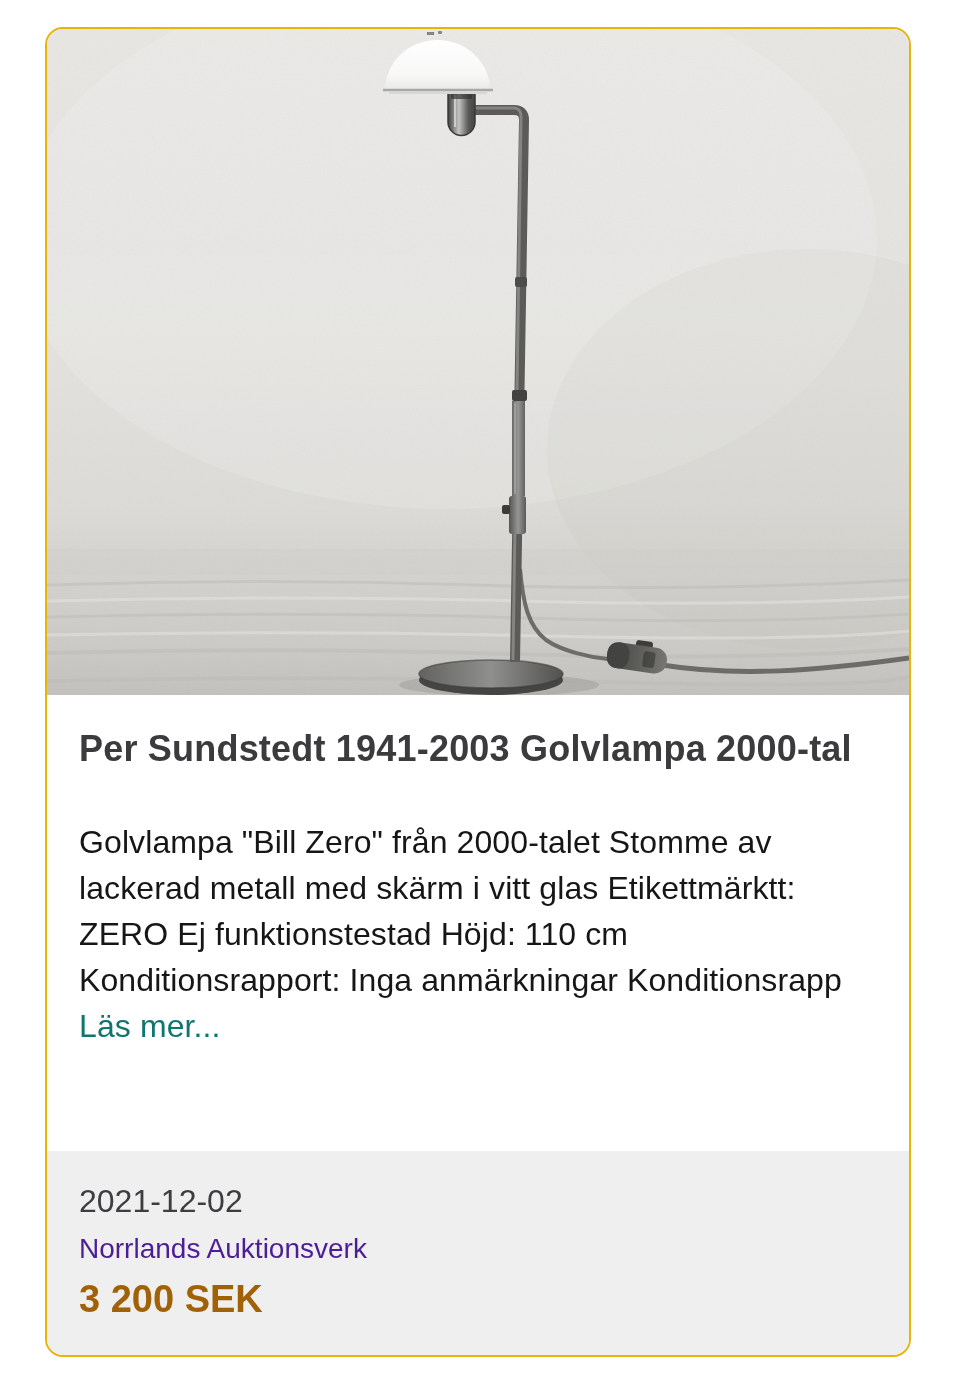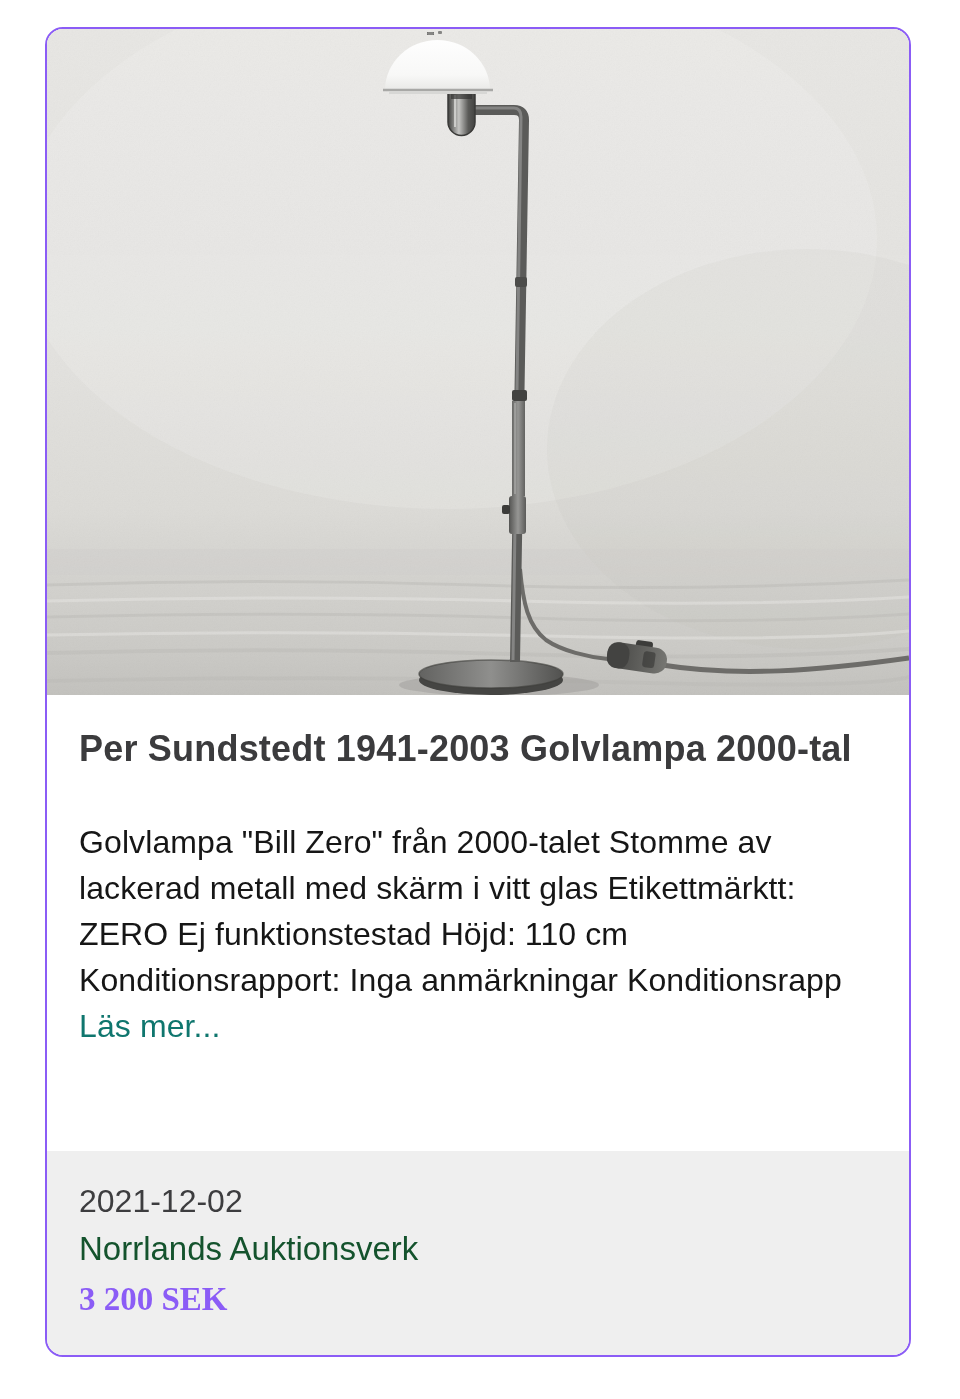--- a/index.html
+++ b/index.html
@@ -12,21 +12,21 @@
     background: #ffffff;
     overflow: hidden;
   }
   .card {
     position: absolute;
     left: 45px;
     top: 27px;
     width: 866px;
     height: 1330px;
     background: #ffffff;
-    border: 2px solid #8b5cf6;
+    border: 2px solid #eab308;
     border-radius: 18px;
     overflow: hidden;
     display: flex;
     flex-direction: column;
   }
   .photo {
     flex: none;
     width: 100%;
     height: 666px;
     overflow: hidden;
@@ -60,31 +60,30 @@
     background: #efefef;
     padding: 32px 32px 34px 32px;
   }
   .footer .date {
     font-size: 32px;
     line-height: 37px;
     color: #3d3d3f;
     margin-bottom: 10px;
   }
   .footer .house {
-    font-size: 33px;
+    font-size: 28px;
     line-height: 37px;
-    color: #14532d;
+    color: #4c1d95;
     margin-bottom: 10px;
   }
   .footer .price {
-    font-size: 33px;
+    font-size: 38px;
     line-height: 44px;
     font-weight: 700;
-    color: #8b5cf6;
-    font-family: Liberation Serif, serif;
+    color: #a16207;
   }
 </style>
 </head>
 <body>
 
 <div class="page">
   <div class="card">
 
     <div class="photo">
       <svg viewBox="0 0 862 666" preserveAspectRatio="none">

